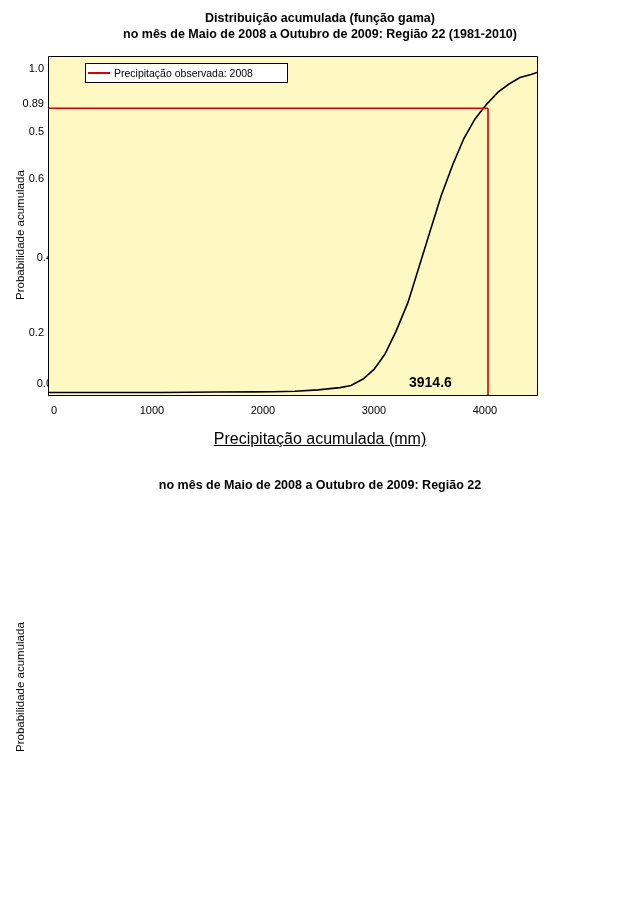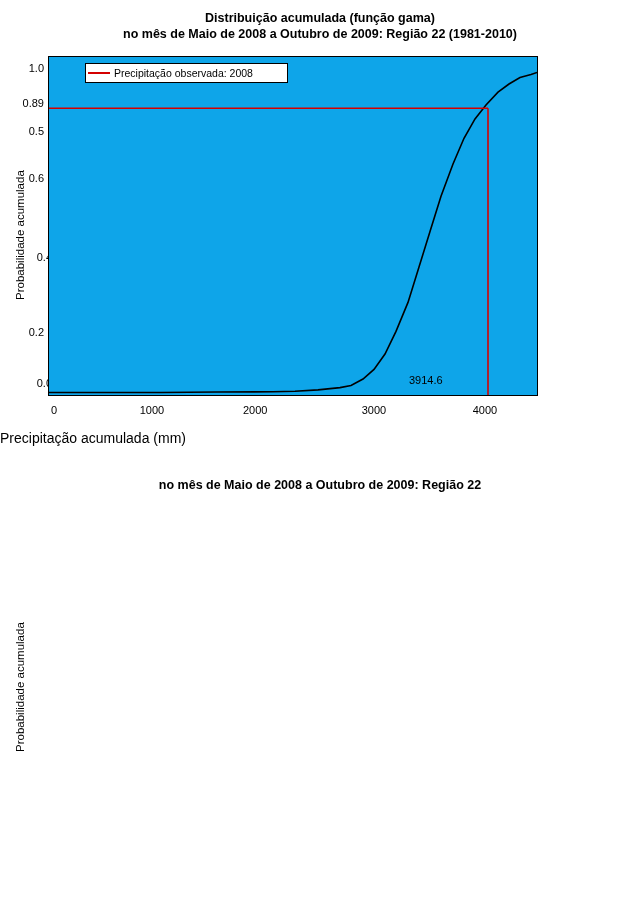--- a/index.html
+++ b/index.html
@@ -34,29 +34,30 @@
     text-align: center;
     font-size: 12.5px;
     font-weight: bold;
     line-height: 16px;
   }
 
   .plot-frame {
     position: absolute;
     border: 1px solid #000000;
     box-sizing: border-box;
-    background: #0ea5e9;
+    background: #fef9c3;
   }
 
   svg { display: block; }
 
   .axis-label {
     position: absolute;
-    font-size: 14px;
-    text-align: left;
+    font-size: 16px;
+    text-align: center;
+    text-decoration: underline;
   }
   .ylabel {
     position: absolute;
     font-size: 11.5px;
     transform-origin: 0 0;
     white-space: nowrap;
   }
   .tick-label {
     position: absolute;
     font-size: 11px;
@@ -87,22 +88,22 @@
   .legend-line {
     display: block;
     width: 22px;
     height: 0;
     border-top: 2px solid #d40000;
   }
   .legend-text { padding-left: 2px; }
 
   .annot {
     position: absolute;
-    font-size: 11px;
-    font-weight: normal;
+    font-size: 14px;
+    font-weight: bold;
     white-space: nowrap;
   }
 </style>
 </head>
 <body>
 
 <div class="page">
 
   <div class="panel" id="panel-top">
 
@@ -114,21 +115,21 @@
     <div class="tick-label right" style="left:8px; top:62px; width:36px;">1.0</div>
     <div class="tick-label right" style="left:8px; top:125px; width:36px;">0.5</div>
     <div class="tick-label right" style="left:8px; top:172px; width:36px;">0.6</div>
     <div class="tick-label right" style="left:16px; top:251px; width:36px;">0.4</div>
     <div class="tick-label right" style="left:8px; top:314px; width:36px;margin-top:12px;">0.2</div>
     <div class="tick-label right" style="left:16px; top:377px; width:36px;">0.0</div>
     <div class="tick-label right" style="left:2px; top:97px; width:42px; font-weight:normal;">0.89</div>
 
     <div class="tick-label" style="left:42px; top:404px; width:24px; text-align:center;">0</div>
     <div class="tick-label" style="left:132px; top:404px; width:40px; text-align:center;">1000</div>
-    <div class="tick-label" style="left:243px; top:404px; width:40px; text-align:left;">2000</div>
+    <div class="tick-label" style="left:243px; top:404px; width:40px; text-align:center;">2000</div>
     <div class="tick-label" style="left:354px; top:404px; width:40px; text-align:center;">3000</div>
     <div class="tick-label" style="left:465px; top:404px; width:40px; text-align:center;">4000</div>
 
     <div class="axis-label" style="left:0; top:430px; width:640px;">Precipitação acumulada (mm)</div>
 
     <div class="plot-frame" style="left:48px; top:56px; width:490px; height:340px;">
       <svg width="488" height="338" viewBox="0 0 488 338">
 
         <polyline fill="none" stroke="#000000" stroke-width="1.6" points="0,335.5 56,335.5 112,335.5 168,335.0 224,334.8 246,334.2 269,332.9 291,330.6 302,328.5 314,322.0 325,312.4 336,297.0 347,274.4 359,245.4 370,210.0 381,174.6 392,139.2 404,107.0 415,81.3 426,61.9 437,48.0 449,35.1 460,27.0 471,20.6 482,17.4 488,15.5"></polyline>
 

